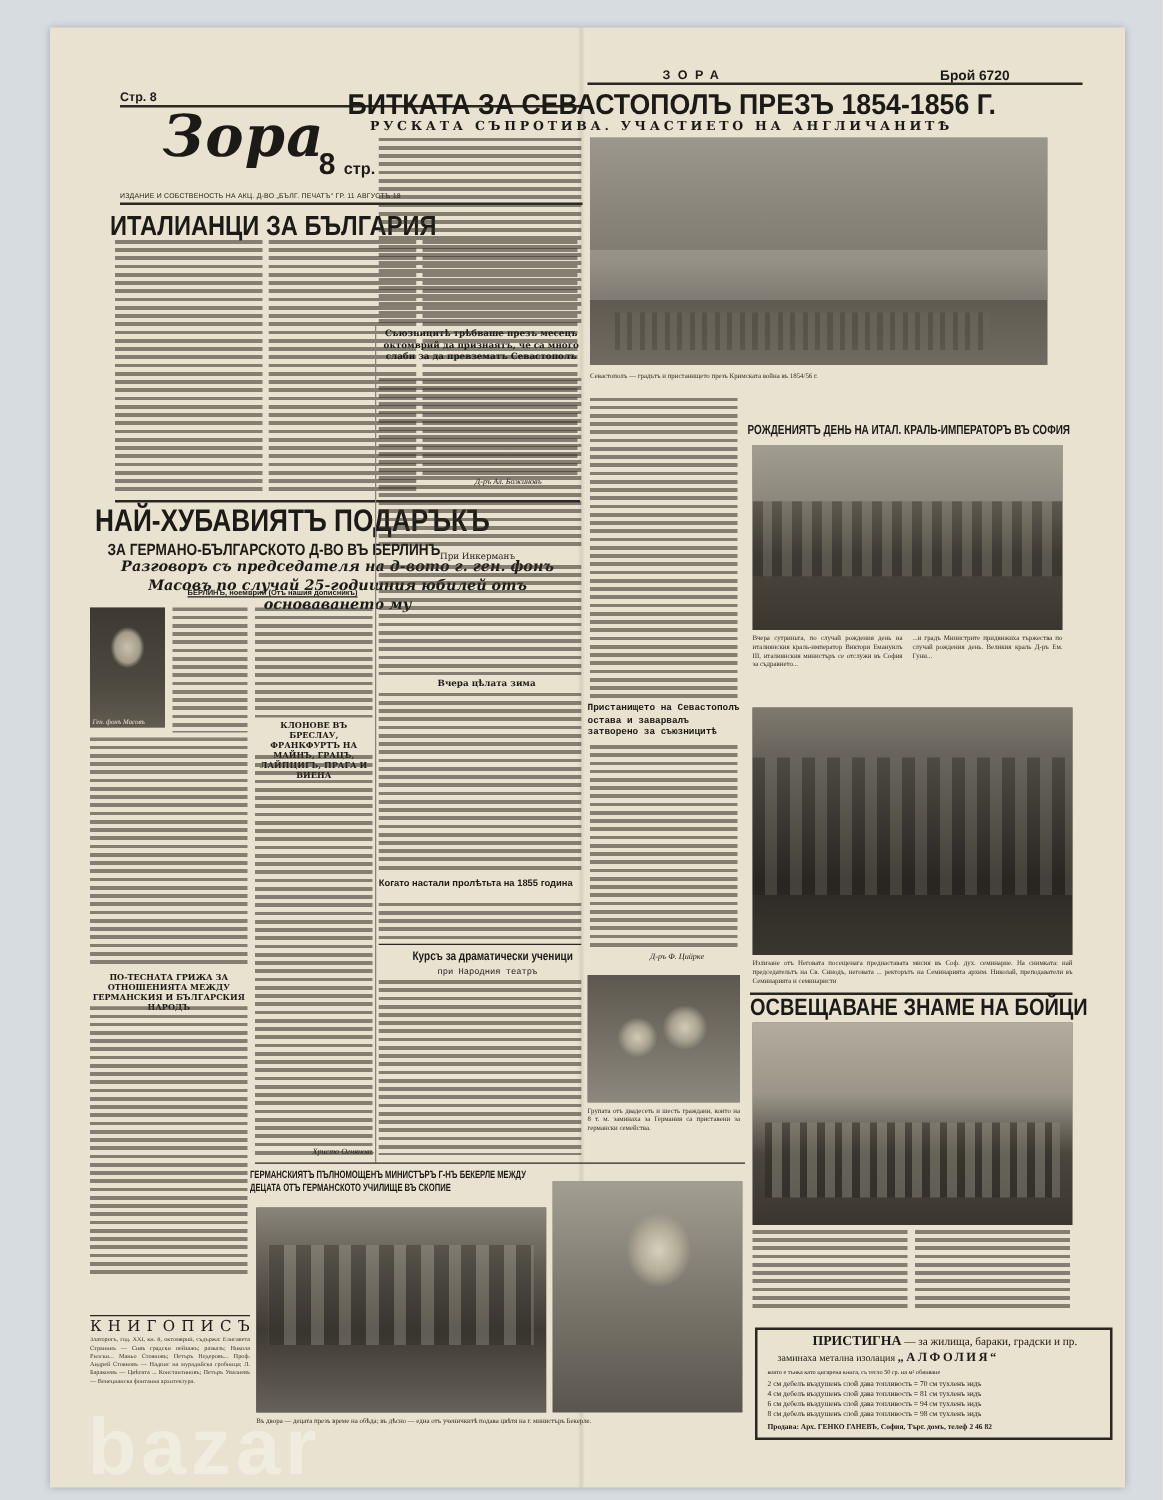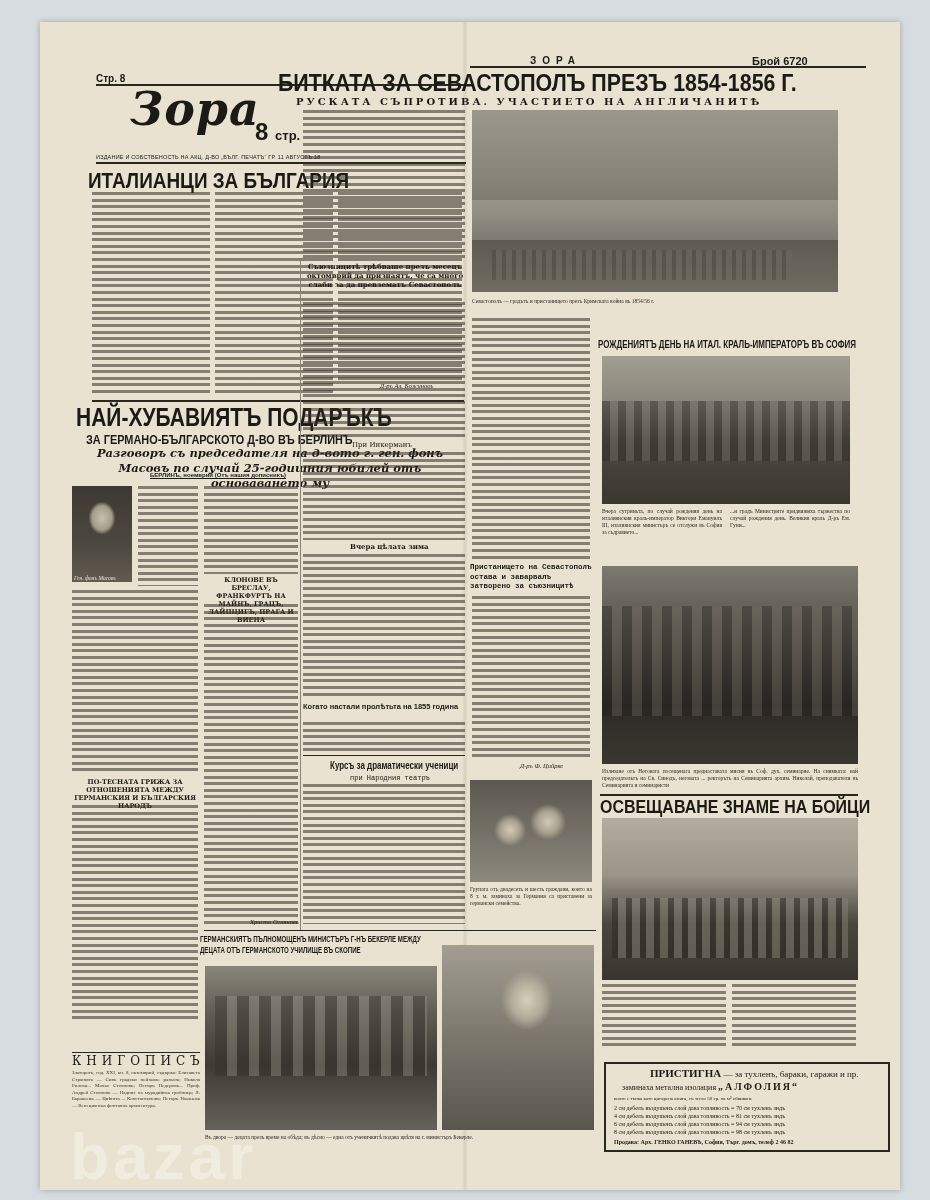--- a/index.html
+++ b/index.html
@@ -136,21 +136,21 @@
 <div class="photo" style="left:442px;top:945px;width:152px;height:185px;background:#8b877d;">
   <div class="inner" style="background:radial-gradient(ellipse 26px 30px at 85px 55px,#d7d0bc 0,#b3ac99 60%,transparent 100%),linear-gradient(180deg,#a39e92 0,#7b776d 50%,#5a564e 100%);"></div>
 </div>
 <div class="abs caption" style="left:205px;top:1134px;width:390px;">Въ двора — децата презъ време на обѣда; въ дѣсно — една отъ ученичкитѣ подава цвѣтя на г. министъръ Бекерле.</div>
 
 <div class="rule" style="left:72px;top:1052px;width:128px;height:1px;"></div>
 <div class="abs" style="left:72px;top:1054px;font-family:'DejaVu Serif',serif;font-weight:normal;font-size:12px;letter-spacing:5px;">КНИГОПИСЪ</div>
 <div class="abs text" style="left:72px;top:1070px;width:128px;height:64px;">Златорогъ, год. XXI, кн. 8, октомврий, съдържа: Елисавета Странинъ — Сивъ градски пейзажъ; разказъ; Никола Рилски... Маньо Стояновъ; Петъръ Недеровъ... Проф. Андрей Стояновъ — Надпис на мурадийска гробница; Л. Баракоевъ — Цвѣтята ... Константиновъ; Петъръ Увалиевъ — Венецианска фонтанна архитектура.</div>
 
 <div class="ad" style="left:604px;top:1062px;width:282px;height:86px;">
-  <div class="abs" style="left:8px;top:3px;white-space:nowrap;font-size:9px;"><b style="font-size:11px;padding-left:36px;">ПРИСТИГНА</b> <span>— за тухленъ, бараки, гаражи и пр.</span></div>
+  <div class="abs" style="left:8px;top:3px;white-space:nowrap;font-size:9px;"><b style="font-size:11px;padding-left:36px;">ПРИСТИГНА</b> <span>— за жилища, бараки, градски и пр.</span></div>
   <div class="abs" style="left:16px;top:17px;white-space:nowrap;font-size:8px;"><span>заминаха метална изолация</span> <b style="font-size:10px;letter-spacing:2px;">„АЛФОЛИЯ“</b></div>
   <div class="abs row" style="left:8px;top:31px;font-size:5px;">която е тънка като цигарена книга, съ тегло 50 гр. на м² обвиване</div>
   <div class="abs row" style="left:8px;top:40px;">2 см дебелъ въздушенъ слой дава топливость = 70 см тухленъ зидъ</div>
   <div class="abs row" style="left:8px;top:48px;">4 см дебелъ въздушенъ слой дава топливость = 81 см тухленъ зидъ</div>
   <div class="abs row" style="left:8px;top:56px;">6 см дебелъ въздушенъ слой дава топливость = 94 см тухленъ зидъ</div>
   <div class="abs row" style="left:8px;top:64px;">8 см дебелъ въздушенъ слой дава топливость = 98 см тухленъ зидъ</div>
   <div class="abs row" style="left:8px;top:74px;font-weight:bold;">Продава: Арх. ГЕНКО ГАНЕВЪ, София, Търг. домъ, телеф 2 46 82</div>
 </div>
 
 <div class="stamp" style="left:70px;top:1120px;">bazar</div>

